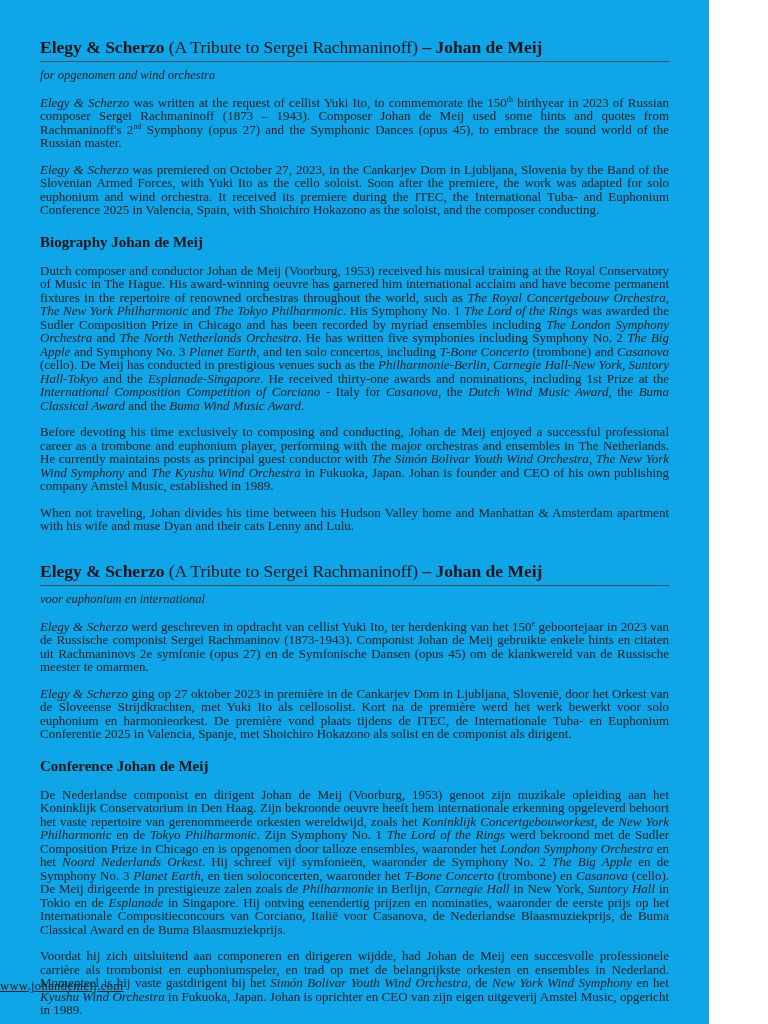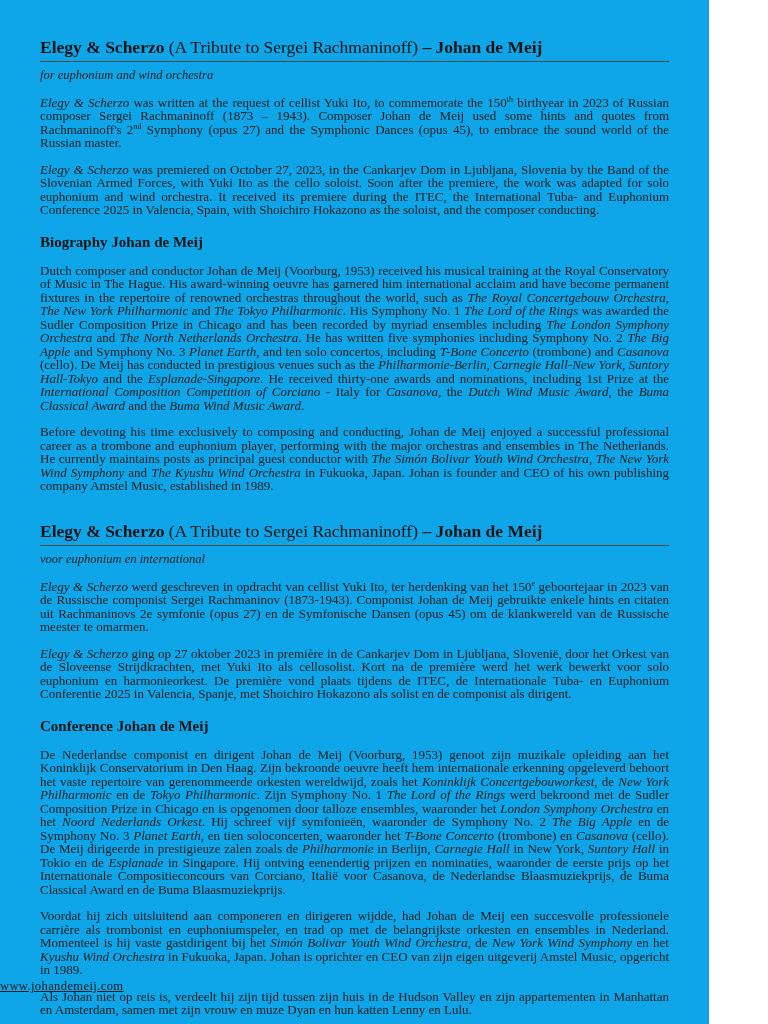--- a/index.html
+++ b/index.html
@@ -63,26 +63,27 @@
     letter-spacing: 0.4px;
   }
 </style>
 </head>
 <body>
 
 <div class="page">
 
   <div class="section">
     <h1 class="section-title"><span style="font-weight: bold;">Elegy &amp; Scherzo</span><span> (A Tribute to Sergei Rachmaninoff) </span><span style="font-weight: bold;">– Johan de Meij</span></h1>
-    <div class="subtitle">for euphonium and wind orchestra</div>
+    <div class="subtitle">for opgenomen and wind orchestra</div>
     <p class="body-para"><span style="font-style: italic;">Elegy &amp; Scherzo</span><span> was written at the request of cellist Yuki Ito, to commemorate the 150</span><sup>th</sup><span> birthyear in 2023 of Russian composer Sergei Rachmaninoff (1873 – 1943). Composer Johan de Meij used some hints and quotes from Rachmaninoff's 2</span><sup>nd</sup><span> Symphony (opus 27) and the Symphonic Dances (opus 45), to embrace the sound world of the Russian master.</span></p>
     <p class="body-para"><span style="font-style: italic;">Elegy &amp; Scherzo</span><span> was premiered on October 27, 2023, in the Cankarjev Dom in Ljubljana, Slovenia by the Band of the Slovenian Armed Forces, with Yuki Ito as the cello soloist. Soon after the premiere, the work was adapted for solo euphonium and wind orchestra. It received its premiere during the ITEC, the International Tuba- and Euphonium Conference 2025 in Valencia, Spain, with Shoichiro Hokazono as the soloist, and the composer conducting.</span></p>
     <h2 class="bio-heading">Biography Johan de Meij</h2>
     <p class="body-para"><span>Dutch composer and conductor Johan de Meij (Voorburg, 1953) received his musical training at the Royal Conservatory of Music in The Hague. His award-winning oeuvre has garnered him international acclaim and have become permanent fixtures in the repertoire of renowned orchestras throughout the world, such as </span><span style="font-style: italic;">The Royal Concertgebouw Orchestra, The New York Philharmonic</span><span> and </span><span style="font-style: italic;">The Tokyo Philharmonic</span><span>. His Symphony No. 1 </span><span style="font-style: italic;">The Lord of the Rings</span><span> was awarded the Sudler Composition Prize in Chicago and has been recorded by myriad ensembles including </span><span style="font-style: italic;">The London Symphony Orchestra</span><span> and </span><span style="font-style: italic;">The North Netherlands Orchestra</span><span>. He has written five symphonies including Symphony No. 2 </span><span style="font-style: italic;">The Big Apple</span><span> and Symphony No. 3 </span><span style="font-style: italic;">Planet Earth</span><span>, and ten solo concertos, including </span><span style="font-style: italic;">T-Bone Concerto</span><span> (trombone) and </span><span style="font-style: italic;">Casanova</span><span> (cello). De Meij has conducted in prestigious venues such as the </span><span style="font-style: italic;">Philharmonie-Berlin, Carnegie Hall-New York, Suntory Hall-Tokyo</span><span> and the </span><span style="font-style: italic;">Esplanade-Singapore</span><span>. He received thirty-one awards and nominations, including 1st Prize at the </span><span style="font-style: italic;">International Composition Competition of Corciano</span><span> - Italy for </span><span style="font-style: italic;">Casanova</span><span>, the </span><span style="font-style: italic;">Dutch Wind Music Award</span><span>, the </span><span style="font-style: italic;">Buma Classical Award</span><span> and the </span><span style="font-style: italic;">Buma Wind Music Award</span><span>.</span></p>
     <p class="body-para"><span>Before devoting his time exclusively to composing and conducting, Johan de Meij enjoyed a successful professional career as a trombone and euphonium player, performing with the major orchestras and ensembles in The Netherlands. He currently maintains posts as principal guest conductor with </span><span style="font-style: italic;">The Simón Bolivar Youth Wind Orchestra</span><span>, </span><span style="font-style: italic;">The New York Wind Symphony</span><span> and </span><span style="font-style: italic;">The Kyushu Wind Orchestra</span><span> in Fukuoka, Japan. Johan is founder and CEO of his own publishing company Amstel Music, established in 1989.</span></p>
+    <p class="body-para"><span>When not traveling, Johan divides his time between his Hudson Valley home and Manhattan &amp; Amsterdam apartment with his wife and muse Dyan and their cats Lenny and Lulu.</span></p>
   </div>
 
   <div class="section">
     <h1 class="section-title"><span style="font-weight: bold;">Elegy &amp; Scherzo</span><span> (A Tribute to Sergei Rachmaninoff) </span><span style="font-weight: bold;">– Johan de Meij</span></h1>
     <div class="subtitle">voor euphonium en international</div>
     <p class="body-para"><span style="font-style: italic;">Elegy &amp; Scherzo</span><span> werd geschreven in opdracht van cellist Yuki Ito, ter herdenking van het 150</span><sup>e</sup><span> geboortejaar in 2023 van de Russische componist Sergei Rachmaninov (1873-1943). Componist Johan de Meij gebruikte enkele hints en citaten uit Rachmaninovs 2e symfonie (opus 27) en de Symfonische Dansen (opus 45) om de klankwereld van de Russische meester te omarmen.</span></p>
     <p class="body-para"><span style="font-style: italic;">Elegy &amp; Scherzo</span><span> ging op 27 oktober 2023 in première in de Cankarjev Dom in Ljubljana, Slovenië, door het Orkest van de Sloveense Strijdkrachten, met Yuki Ito als cellosolist. Kort na de première werd het werk bewerkt voor solo euphonium en harmonieorkest. De première vond plaats tijdens de ITEC, de Internationale Tuba- en Euphonium Conferentie 2025 in Valencia, Spanje, met Shoichiro Hokazono als solist en de componist als dirigent.</span></p>
     <h2 class="bio-heading">Conference Johan de Meij</h2>
     <p class="body-para"><span>De Nederlandse componist en dirigent Johan de Meij (Voorburg, 1953) genoot zijn muzikale opleiding aan het Koninklijk Conservatorium in Den Haag. Zijn bekroonde oeuvre heeft hem internationale erkenning opgeleverd behoort het vaste repertoire van gerenommeerde orkesten wereldwijd, zoals het </span><span style="font-style: italic;">Koninklijk Concertgebouworkest</span><span>, de </span><span style="font-style: italic;">New York Philharmonic</span><span> en de </span><span style="font-style: italic;">Tokyo Philharmonic</span><span>. Zijn Symphony No. 1 </span><span style="font-style: italic;">The Lord of the Rings</span><span> werd bekroond met de Sudler Composition Prize in Chicago en is opgenomen door talloze ensembles, waaronder het </span><span style="font-style: italic;">London Symphony Orchestra</span><span> en het </span><span style="font-style: italic;">Noord Nederlands Orkest</span><span>. Hij schreef vijf symfonieën, waaronder de Symphony No. 2 </span><span style="font-style: italic;">The Big Apple</span><span> en de Symphony No. 3 </span><span style="font-style: italic;">Planet Earth</span><span>, en tien soloconcerten, waaronder het </span><span style="font-style: italic;">T-Bone Concerto</span><span> (trombone) en </span><span style="font-style: italic;">Casanova</span><span> (cello). De Meij dirigeerde in prestigieuze zalen zoals de </span><span style="font-style: italic;">Philharmonie</span><span> in Berlijn, </span><span style="font-style: italic;">Carnegie Hall</span><span> in New York, </span><span style="font-style: italic;">Suntory Hall</span><span> in Tokio en de </span><span style="font-style: italic;">Esplanade</span><span> in Singapore. Hij ontving eenendertig prijzen en nominaties, waaronder de eerste prijs op het Internationale Compositieconcours van Corciano, Italië voor Casanova, de Nederlandse Blaasmuziekprijs, de Buma Classical Award en de Buma Blaasmuziekprijs.</span></p>
     <p class="body-para"><span>Voordat hij zich uitsluitend aan componeren en dirigeren wijdde, had Johan de Meij een succesvolle professionele carrière als trombonist en euphoniumspeler, en trad op met de belangrijkste orkesten en ensembles in Nederland. Momenteel is hij vaste gastdirigent bij het </span><span style="font-style: italic;">Simón Bolivar Youth Wind Orchestra</span><span>, de </span><span style="font-style: italic;">New York Wind Symphony</span><span> en het </span><span style="font-style: italic;">Kyushu Wind Orchestra</span><span> in Fukuoka, Japan. Johan is oprichter en CEO van zijn eigen uitgeverij Amstel Music, opgericht in 1989.</span></p>

